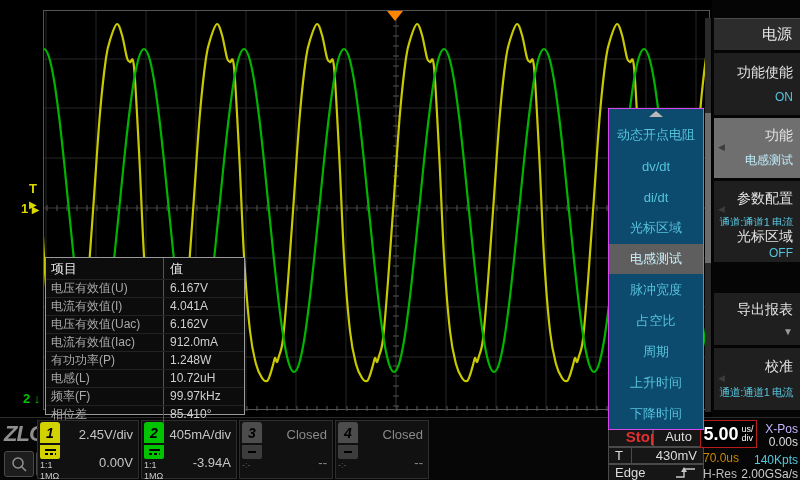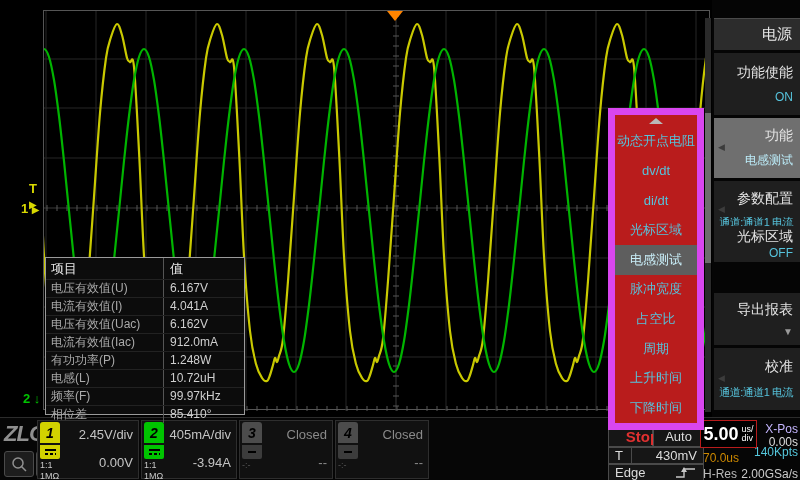--- a/index.html
+++ b/index.html
@@ -14,22 +14,22 @@
   .lmark .arr{font-size:10px;}
   
   #meas{position:absolute;left:45px;top:257px;width:200px;height:158px;background:#0c0c0c;
         border:1px solid #9a9a9a;box-sizing:border-box;z-index:5;font-size:12px;}
   .mrow{display:flex;height:17px;line-height:17px;border-top:1px solid #222;}
   .mrow.head{height:21px;line-height:21px;font-size:13px;color:#e8e8e8;border-top:none;}
   .mrow .c1{width:112px;padding-left:5px;color:#aaa;border-right:1px solid #555;overflow:hidden;white-space:nowrap;}
   .mrow .c2{flex:1;padding-left:6px;color:#cfcfcf;overflow:hidden;white-space:nowrap;}
   .mrow.head .c1,.mrow.head .c2{color:#e8e8e8;}
   
-  #dropdown{position:absolute;left:608px;top:108px;width:96px;height:322px;background:#b91c1c;
-            border:7px solid #d946ef;box-sizing:border-box;z-index:8;display:flex;flex-direction:column;}
+  #dropdown{position:absolute;left:608px;top:108px;width:96px;height:322px;background:#0c4a6e;
+            border:1px solid #d946ef;box-sizing:border-box;z-index:8;display:flex;flex-direction:column;justify-content:flex-end;}
   #dd-up{height:11px;display:flex;align-items:center;justify-content:center;}
   #dd-up .tri{width:0;height:0;border-left:7px solid transparent;border-right:7px solid transparent;border-bottom:6px solid #b9b9b9;}
   .dd-item{flex:1;display:flex;align-items:center;justify-content:center;color:#56c3dc;font-size:13px;white-space:nowrap;}
   .dd-item.sel{background:#5e5e5e;color:#c9eef8;}
   
   #sbar{position:absolute;left:705px;top:18px;width:6px;height:394px;background:#2a2a2a;z-index:6;}
   #sbar .thumb{position:absolute;left:0;top:95px;width:6px;height:150px;background:#6d6d6d;}
   
   #sidebar{position:absolute;left:712px;top:0;width:88px;height:417px;background:#050505;z-index:5;}
   .sb{position:absolute;left:2px;width:86px;background:#1f1f1f;box-sizing:border-box;
@@ -483,18 +483,18 @@
 
     <div id="tb-box">
       <span class="big">5.00</span>
       <span class="unit">
         <span>us/</span><br><span>div</span>
       </span>
     </div>
     <div class="tb-line" id="xpos-lab" style="left:760px;top:4px;width:38px;text-align:right;">X-Pos</div>
     <div class="tb-line" style="left:760px;top:17px;width:38px;text-align:right;color:#ddd;">0.00s</div>
     <div class="tb-line" id="win-val" style="left:703px;top:33px;">70.0us</div>
-    <div class="tb-line" id="pts-val" style="left:740px;top:27px;width:58px;text-align:right;">140Kpts</div>
+    <div class="tb-line" id="pts-val" style="left:740px;top:35px;width:58px;text-align:right;">140Kpts</div>
     <div class="tb-line" style="left:703px;top:49px;color:#bbb;">H-Res</div>
     <div class="tb-line" style="left:736px;top:49px;width:62px;text-align:right;color:#ccc;">2.00GSa/s</div>
   </div>
 
 </div>
 
 </body></html>

